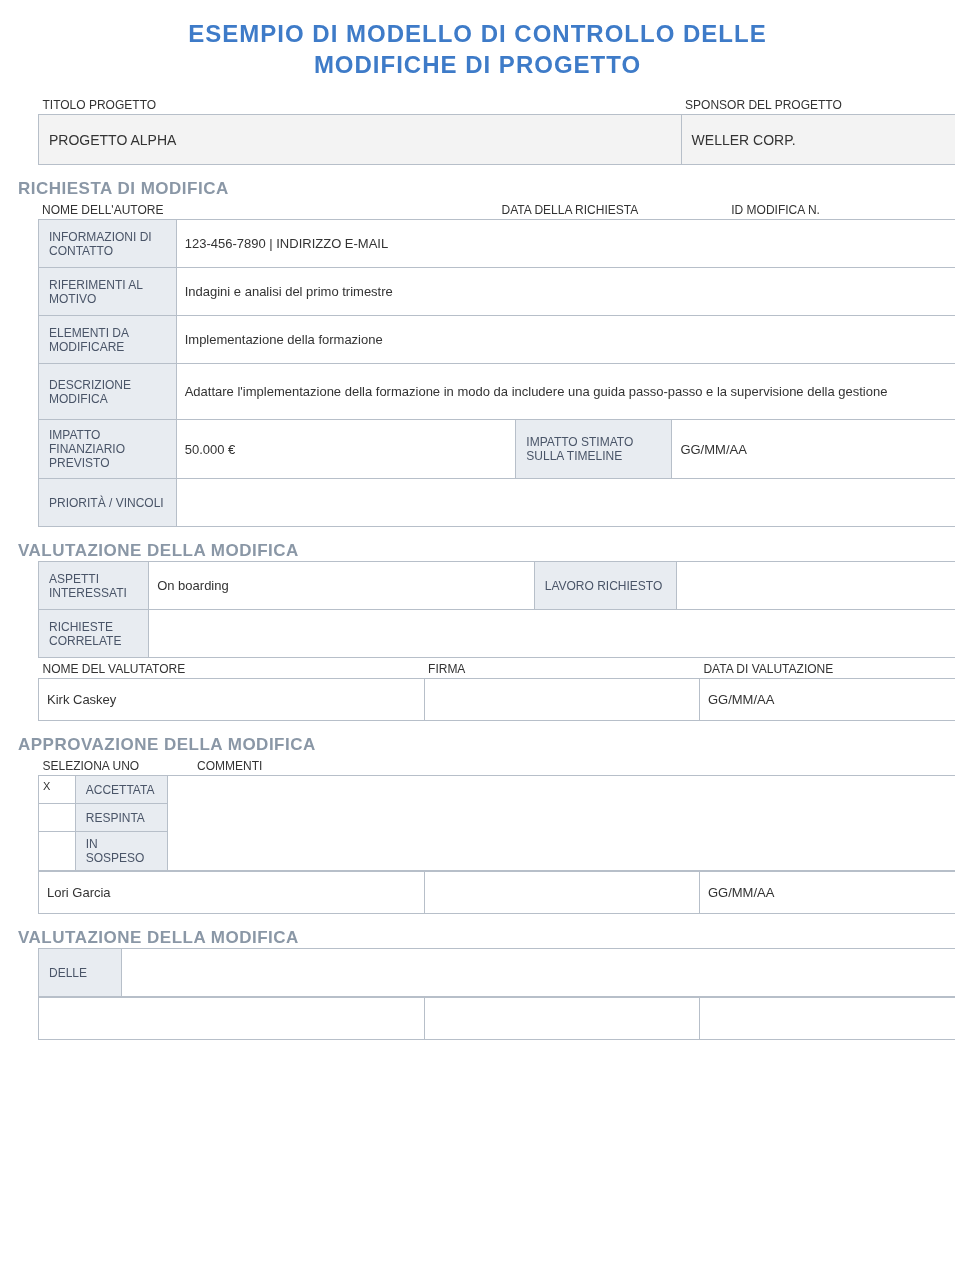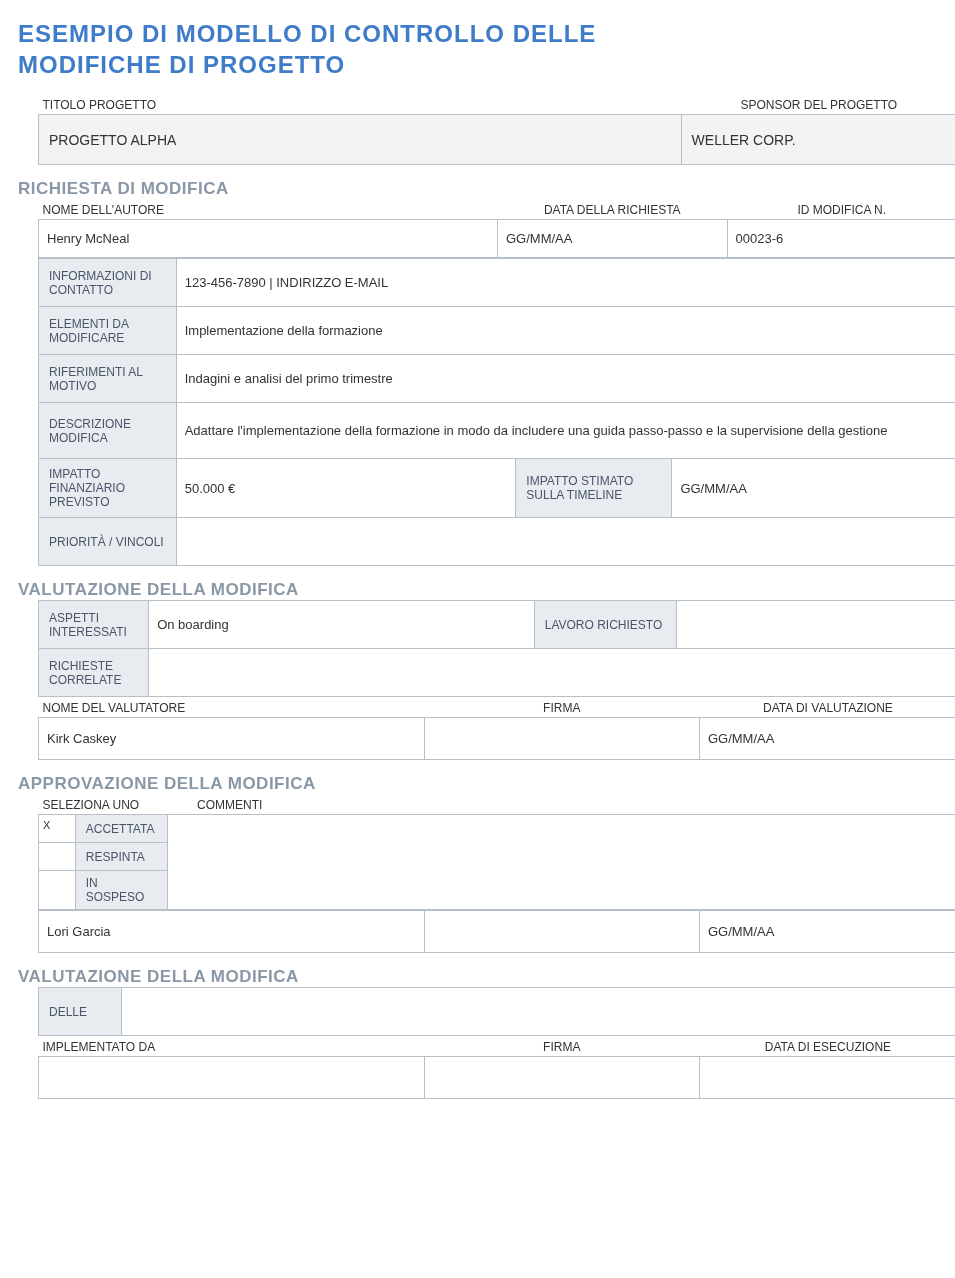--- a/index.html
+++ b/index.html
@@ -12,20 +12,21 @@
     padding: 18px;
     width: 955px;
   }
   .title {
     color: #3E7BC8;
     font-weight: bold;
     font-size: 24px;
     letter-spacing: 1px;
     line-height: 1.3;
     margin-bottom: 14px;
+    text-align: center;
   }
   .section-title {
     color: #8A97A6;
     font-size: 17px;
     letter-spacing: 0.5px;
     margin-top: 14px;
     margin-bottom: 0;
     font-weight: bold;
   }
   table {
@@ -61,21 +62,21 @@
     padding: 8px 10px;
   }
   .cell-proj {
     border: 1px solid #B7BFC9;
     background: #F3F3F3;
     font-size: 14px;
     height: 50px;
     padding: 8px 10px;
   }
   .narrow-row td { height: 28px; padding-top:5px; padding-bottom:5px; }
-  .center { text-align: center; }
+  .center { }
 </style>
 </head>
 <body>
 
 <div class="title">
   <span>ESEMPIO DI MODELLO DI CONTROLLO DELLE</span><br>
   <span>MODIFICHE DI PROGETTO</span>
 </div>
 
 <table>
@@ -100,48 +101,43 @@
   <colgroup>
       <col style="width:50%">
       <col style="width:25%">
       <col style="width:25%">
     </colgroup>
   <tbody>
       <tr>
     <td class="hdr">NOME DELL'AUTORE</td>
     <td class="hdr center">DATA DELLA RICHIESTA</td>
     <td class="hdr center">ID MODIFICA N.</td>
-  </tr>
-  <tr>
-    <td class="cell" style="height:38px">Henry McNeal</td>
-    <td class="cell" style="height:38px">GG/MM/AA</td>
-    <td class="cell" style="height:38px">00023-6</td>
   </tr>
 </tbody>
   </table>
 
 <table>
   <colgroup>
     <col style="width:15%">
       <col style="width:37%">
       <col style="width:17%">
       <col style="width:31%">
   </colgroup>
   <tbody>
       <tr>
     <td class="cell-lbl">INFORMAZIONI DI CONTATTO</td>
     <td class="cell" colspan="3">123-456-7890 | INDIRIZZO E-MAIL</td>
   </tr>
   <tr>
+    <td class="cell-lbl">RIFERIMENTI AL MOTIVO</td>
+    <td class="cell" colspan="3">Indagini e analisi del primo trimestre</td>
+  </tr>
+  <tr>
     <td class="cell-lbl">ELEMENTI DA MODIFICARE</td>
     <td class="cell" colspan="3">Implementazione della formazione</td>
-  </tr>
-  <tr>
-    <td class="cell-lbl">RIFERIMENTI AL MOTIVO</td>
-    <td class="cell" colspan="3">Indagini e analisi del primo trimestre</td>
   </tr>
   <tr>
     <td class="cell-lbl">DESCRIZIONE MODIFICA</td>
     <td class="cell" colspan="3" style="height:56px">Adattare l'implementazione della formazione in modo da includere una guida passo-passo e la supervisione della gestione</td>
   </tr>
   <tr>
     <td class="cell-lbl">IMPATTO FINANZIARIO PREVISTO</td>
     <td class="cell">50.000 €</td>
     <td class="cell-lbl">IMPATTO STIMATO SULLA TIMELINE</td>
     <td class="cell">GG/MM/AA</td>
@@ -249,24 +245,19 @@
   </tr>
 </tbody>
   </table>
 <table>
   <colgroup>
       <col style="width:42%">
       <col style="width:30%">
       <col style="width:28%">
     </colgroup>
   <tbody>
-      <tr>
-    <td class="hdr">IMPLEMENTATO DA</td>
-    <td class="hdr center">FIRMA</td>
-    <td class="hdr center">DATA DI ESECUZIONE</td>
-  </tr>
   <tr>
     <td class="cell" style="height:42px"></td>
     <td class="cell" style="height:42px"></td>
     <td class="cell" style="height:42px"></td>
   </tr>
 </tbody>
   </table>
 
 </body></html>

